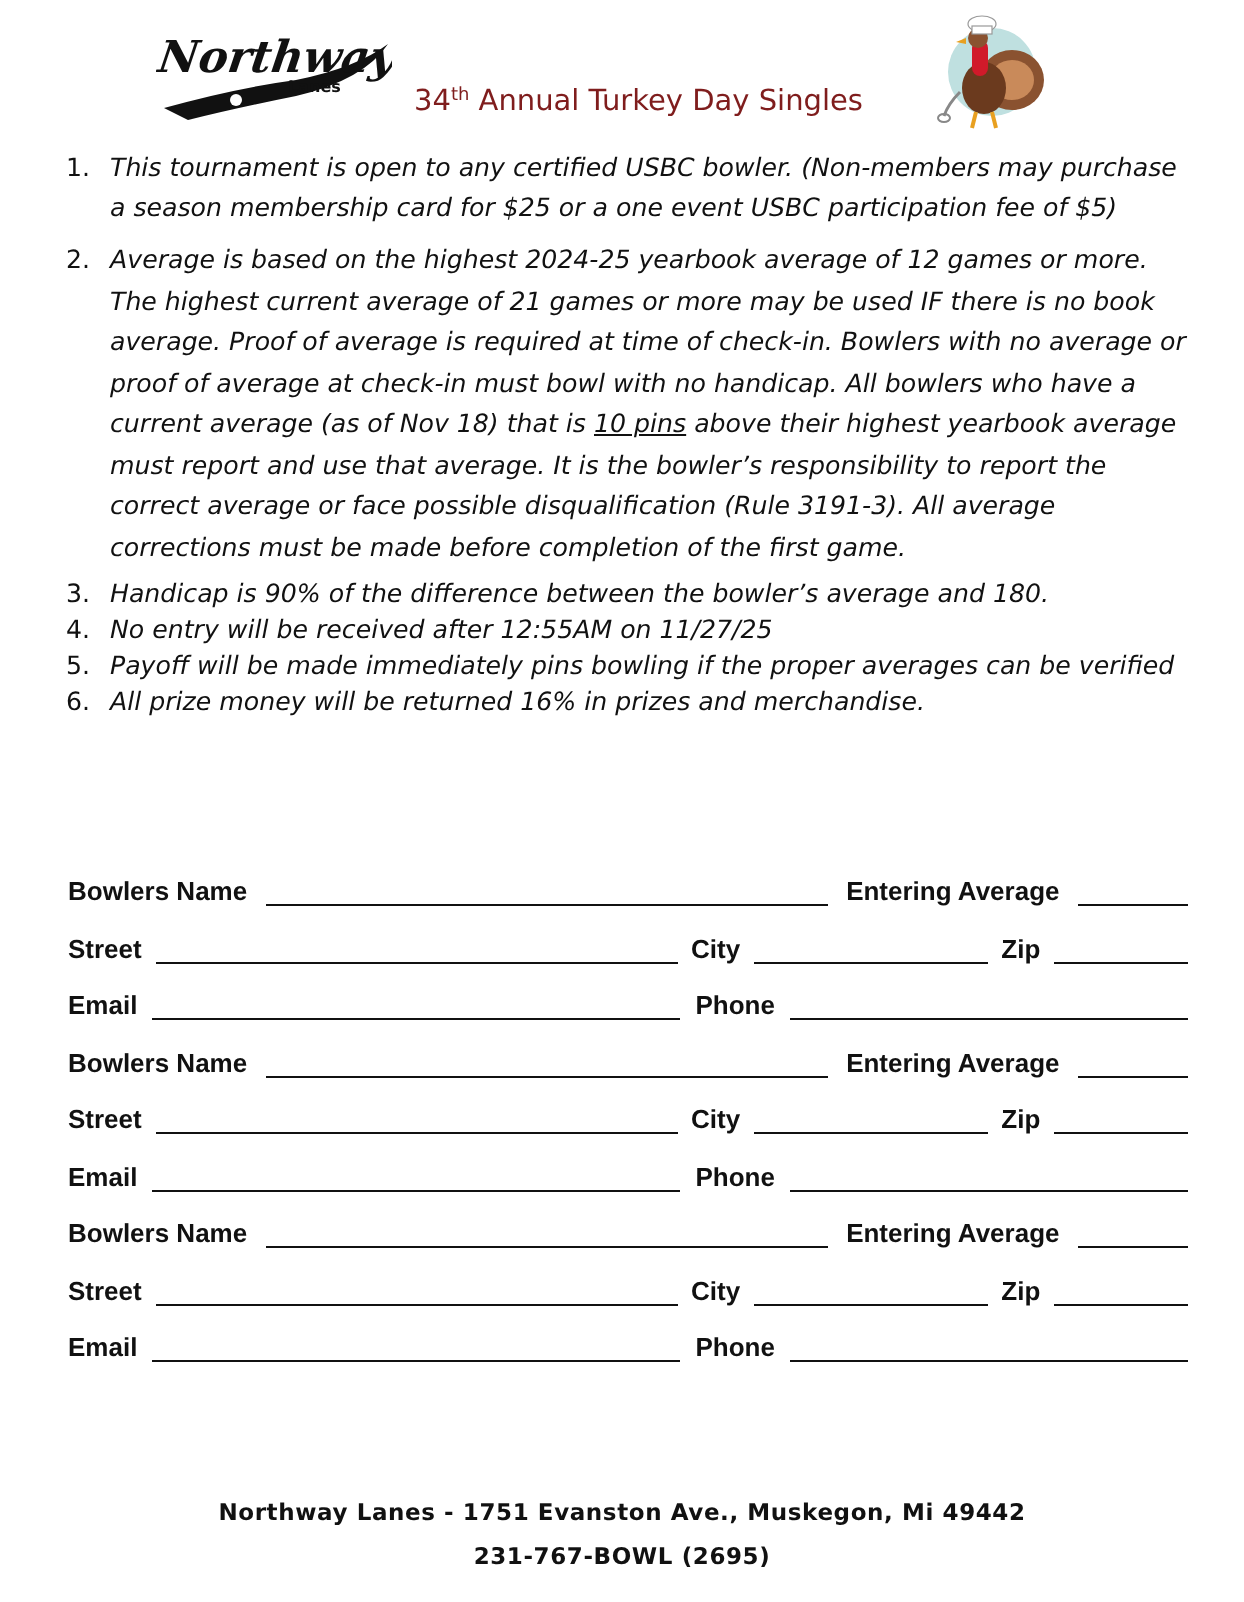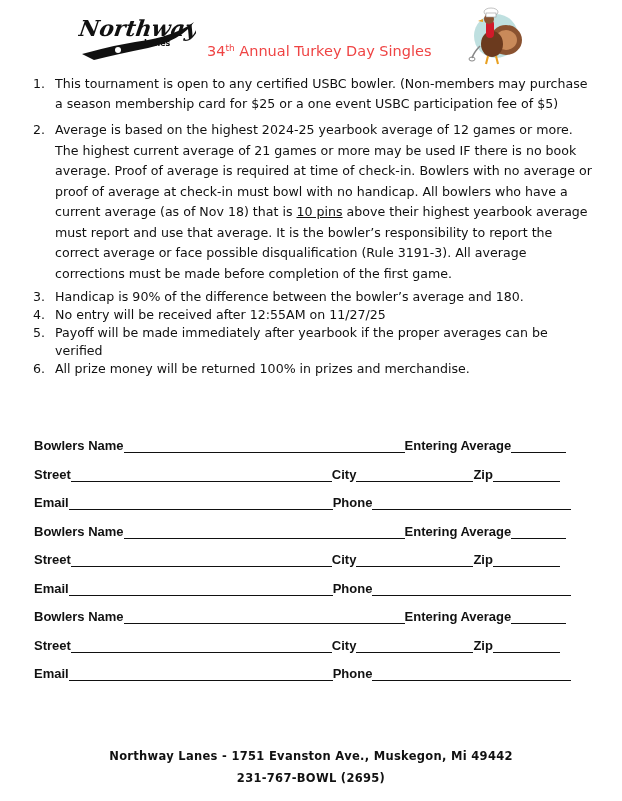--- a/index.html
+++ b/index.html
@@ -7,41 +7,41 @@
     width: 622px; height: 801px; position: relative; overflow: hidden;
     font-family: "Liberation Sans", sans-serif; color: #111;
   }
   .logo {
     position: absolute; left: 78px; top: 10px; width: 118px; height: 52px;
   }
   .turkey {
     position: absolute; left: 466px; top: 6px; width: 60px; height: 62px;
   }
   .title {
-    position: absolute; left: 207px; top: 43px; font-size: 14.5px; color: #ef4444;
+    position: absolute; left: 207px; top: 43px; font-size: 14.5px; color: #7f1d1d;
     font-family: "DejaVu Sans", sans-serif;
   }
   .title sup { font-size: 9px; vertical-align: 5px; }
   .rules {
     position: absolute; left: 33px; top: 74px; width: 560px;
     font-family: "DejaVu Sans", sans-serif; font-size: 12.6px; color: #111;
   }
   .rule { display: flex; }
   .rule .num { width: 22px; flex: none; }
-  .rule .txt { flex: 1; }
+  .rule .txt { flex: 1; font-style: italic; }
   .r1 { line-height: 20px; }
   .r2 { line-height: 20.5px; margin-top: 6px; }
   .r3, .r4, .r5, .r6 { line-height: 18px; }
   .r3 { margin-top: 4px; }
   .underline { text-decoration: underline; margin-top: 40px; }
   .form {
     position: absolute; left: 34px; top: 438px; width: 560px;
     font-family: "Liberation Sans", sans-serif; font-weight: bold; font-size: 13px;
   }
-  .frow { height: 28.5px; display: flex; align-items: flex-start; white-space: nowrap; }
+  .frow { height: 28.5px; display: flex; align-items: flex-start; white-space: nowrap; justify-content: space-between; }
   .frow .lbl { flex: none; }
   .frow .line {
     display: inline-block; border-bottom: 1px solid #111; height: 14px;
   }
   .footer {
     position: absolute; left: 0; width: 622px; text-align: center;
     font-family: "DejaVu Sans", sans-serif; font-weight: bold; font-size: 11.5px;
     letter-spacing: 0.3px;
   }
   .f1 { top: 749px; }
@@ -91,25 +91,25 @@
   <div class="rule r3">
     <span class="num">3.</span>
     <span class="txt">Handicap is 90% of the difference between the bowler’s average and 180.</span>
   </div>
   <div class="rule r4">
     <span class="num">4.</span>
     <span class="txt">No entry will be received after 12:55AM  on 11/27/25</span>
   </div>
   <div class="rule r5">
     <span class="num">5.</span>
-    <span class="txt">Payoff will be made immediately after yearbook if the proper averages can be verified</span>
+    <span class="txt">Payoff will be made immediately pins bowling if the proper averages can be verified</span>
   </div>
   <div class="rule r6">
     <span class="num">6.</span>
-    <span class="txt">All prize money will be returned 100% in prizes and merchandise.</span>
+    <span class="txt">All prize money will be returned 16% in prizes and merchandise.</span>
   </div>
 </div>
 
 <div class="form">
 
   <div class="frow">
     <span class="lbl">Bowlers Name</span>
     <span class="line" style="width:281px"></span>
     <span class="lbl">Entering Average</span>
     <span class="line" style="width:55px"></span>

